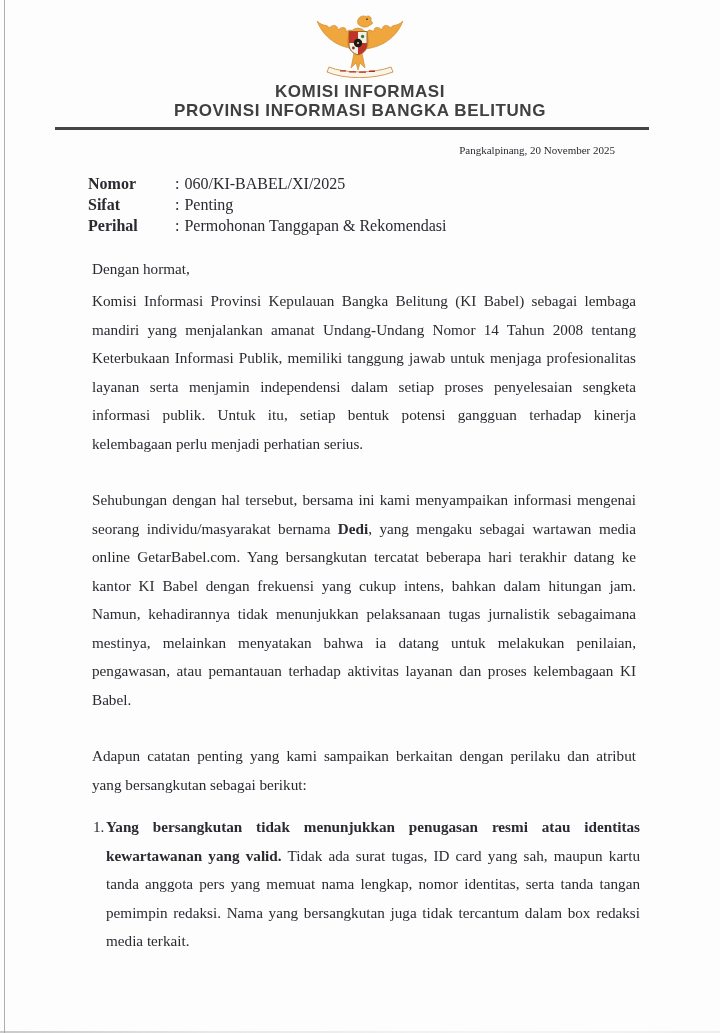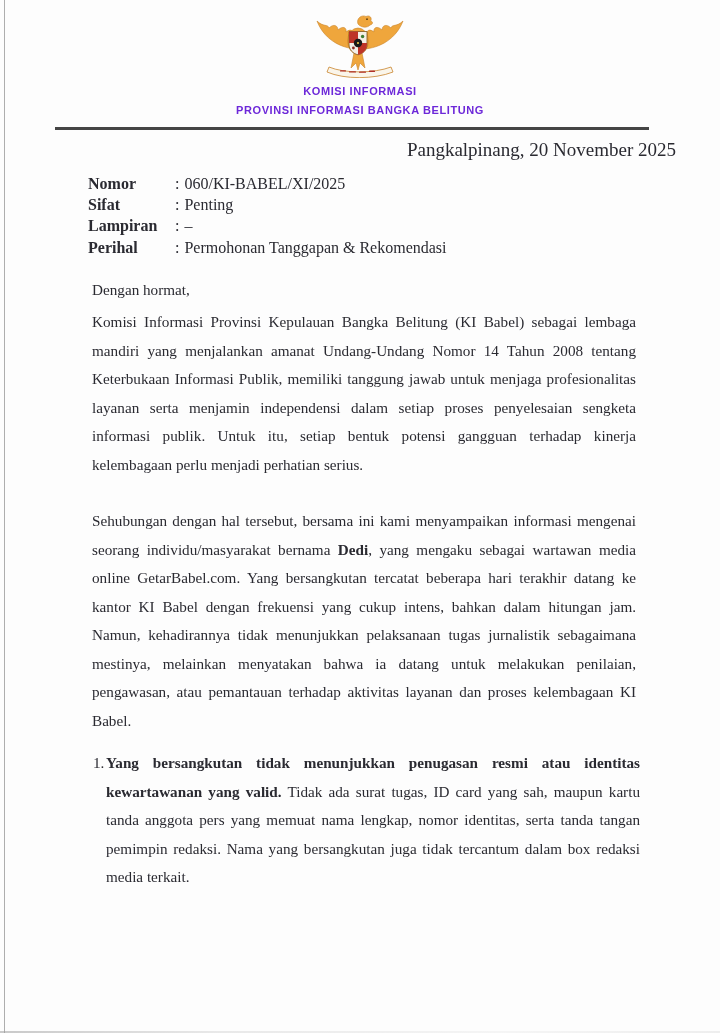--- a/index.html
+++ b/index.html
@@ -27,37 +27,37 @@
     position:absolute;left:0;bottom:0;height:2px;right:0;
     background:linear-gradient(to right,#9f9f9f,#d8d8d8 30%,#efefef 70%,#e2e2e2);
     opacity:.55;
   }
   
   .letterhead{padding-top:12px;text-align:center;}
   .emblem{display:block;margin:0 auto;}
   .org-line1,.org-line2{
     font-family:"Liberation Sans", sans-serif;
     font-weight:bold;
-    font-size:11px;line-height:19px;
+    font-size:17px;line-height:19px;
     letter-spacing:.6px;
-    color:#6d28d9;
+    color:#404040;
     text-align:center;
   }
   .org-line1{margin-top:4px;}
   .head-rule{
     margin:7px 0 0 55px;
     width:594px;height:3px;
     background:var(--rule);
   }
   
   .dateline{
     margin-top:10px;
-    padding-right:44px;
+    padding-right:105px;
     text-align:right;
-    font-size:19px;line-height:20px;
+    font-size:11px;line-height:20px;
   }
   
   .meta{margin:13px 0 0 88px;font-size:16px;line-height:21.2px;}
   .meta-label{display:inline-block;width:87px;font-weight:bold;}
   .meta-colon{display:inline-block;}
   .meta-value{padding-left:5px;}
   
   .recipient{margin:44px 0 0 88px;font-size:15.2px;line-height:24.2px;}
   .recipient .bold{font-weight:bold;}
   
@@ -124,34 +124,32 @@
   <div class="dateline">Pangkalpinang, 20 November 2025</div>
 
   <section class="meta">
     <div class="meta-row">
       <span class="meta-label">Nomor</span><span class="meta-colon">:</span><span class="meta-value">060/KI-BABEL/XI/2025</span>
     </div>
     <div class="meta-row">
       <span class="meta-label">Sifat</span><span class="meta-colon">:</span><span class="meta-value">Penting</span>
     </div>
     <div class="meta-row">
-      <span class="meta-label">Lampiran</span><span class="meta-colon">:</span><span class="meta-value">–</span>
-    </div>
-    <div class="meta-row">
       <span class="meta-label">Perihal</span><span class="meta-colon">:</span><span class="meta-value">Permohonan Tanggapan &amp; Rekomendasi</span>
     </div>
   </section>
 
 
   <section class="letter-body">
     <p class="greeting">Dengan hormat,</p>
 
     <p class="para">Komisi Informasi Provinsi Kepulauan Bangka Belitung (KI Babel) sebagai lembaga mandiri yang menjalankan amanat Undang-Undang Nomor 14 Tahun 2008 tentang Keterbukaan Informasi Publik, memiliki tanggung jawab untuk menjaga profesionalitas layanan serta menjamin independensi dalam setiap proses penyelesaian sengketa informasi publik. Untuk itu, setiap bentuk potensi gangguan terhadap kinerja kelembagaan perlu menjadi perhatian serius.</p>
 
     <p class="para gap"><span>Sehubungan dengan hal tersebut, bersama ini kami menyampaikan informasi mengenai seorang individu/masyarakat bernama </span><span class="b">Dedi</span><span>, yang mengaku sebagai wartawan media online </span><span class="i">GetarBabel.com</span><span>. Yang bersangkutan tercatat beberapa hari terakhir datang ke kantor KI Babel dengan frekuensi yang cukup intens, bahkan dalam hitungan jam. Namun, kehadirannya tidak menunjukkan pelaksanaan tugas jurnalistik sebagaimana mestinya, melainkan menyatakan bahwa ia datang untuk melakukan </span><span class="i">penilaian</span><span>, </span><span class="i">pengawasan</span><span>, atau pemantauan terhadap aktivitas layanan dan proses kelembagaan KI Babel.</span></p>
 
+    <p class="para gap">Adapun catatan penting yang kami sampaikan berkaitan dengan perilaku dan atribut yang bersangkutan sebagai berikut:</p>
 
     <div class="list-item">
       <span class="num">1.</span>
       <span class="li-text"><span class="b">Yang bersangkutan tidak menunjukkan penugasan resmi atau identitas kewartawanan yang valid.</span><span> Tidak ada surat tugas, ID card yang sah, maupun kartu tanda anggota pers yang memuat nama lengkap, nomor identitas, serta tanda tangan pemimpin redaksi. Nama yang bersangkutan juga tidak tercantum dalam box redaksi media terkait.</span></span>
     </div>
   </section>
 </div>
 
 </body></html>

